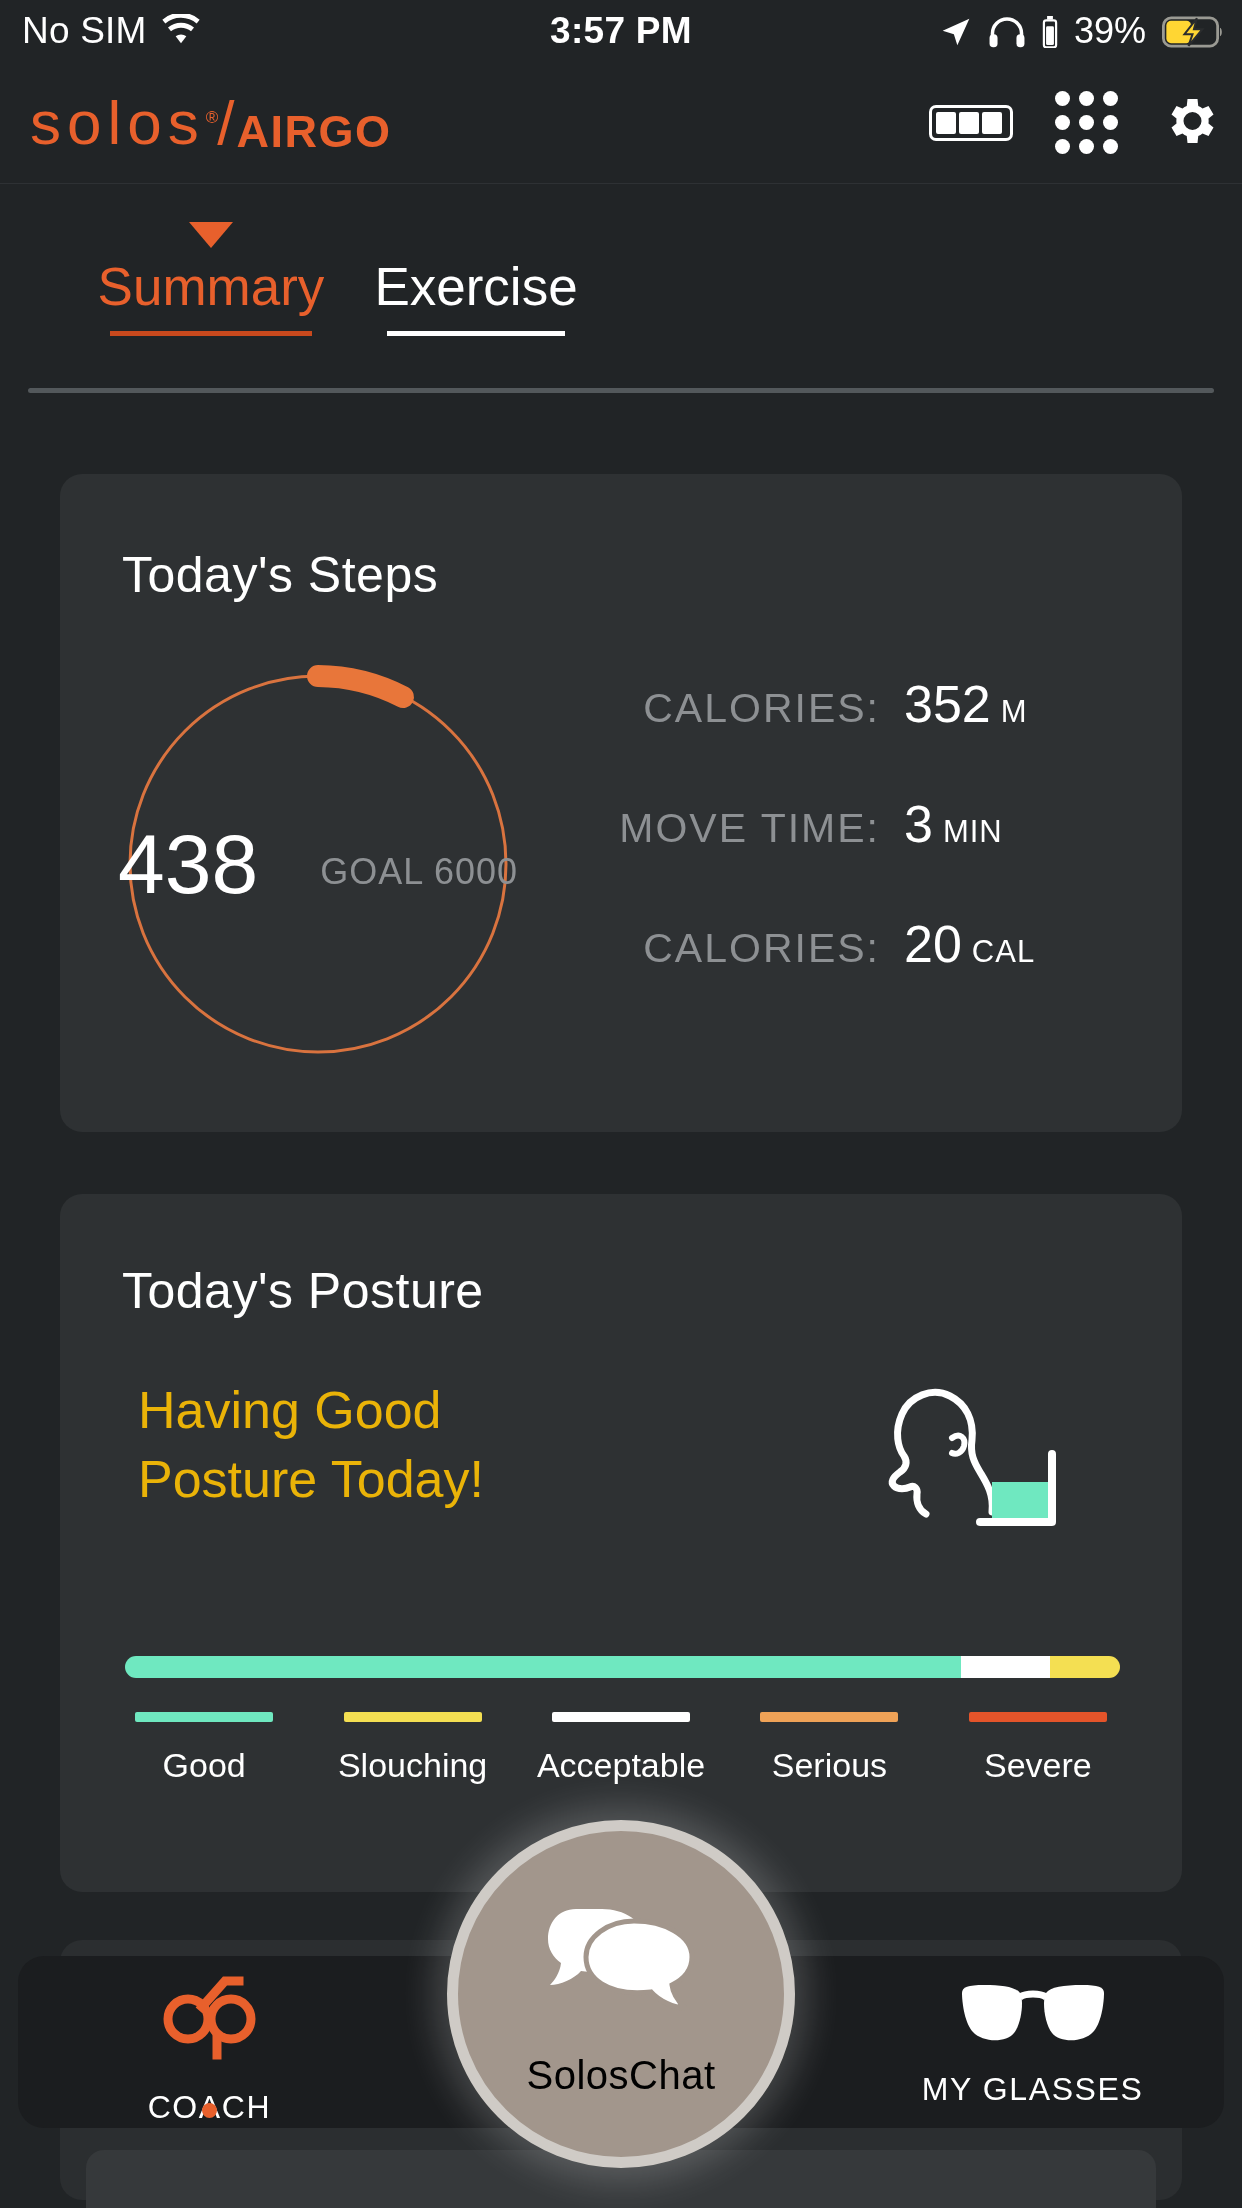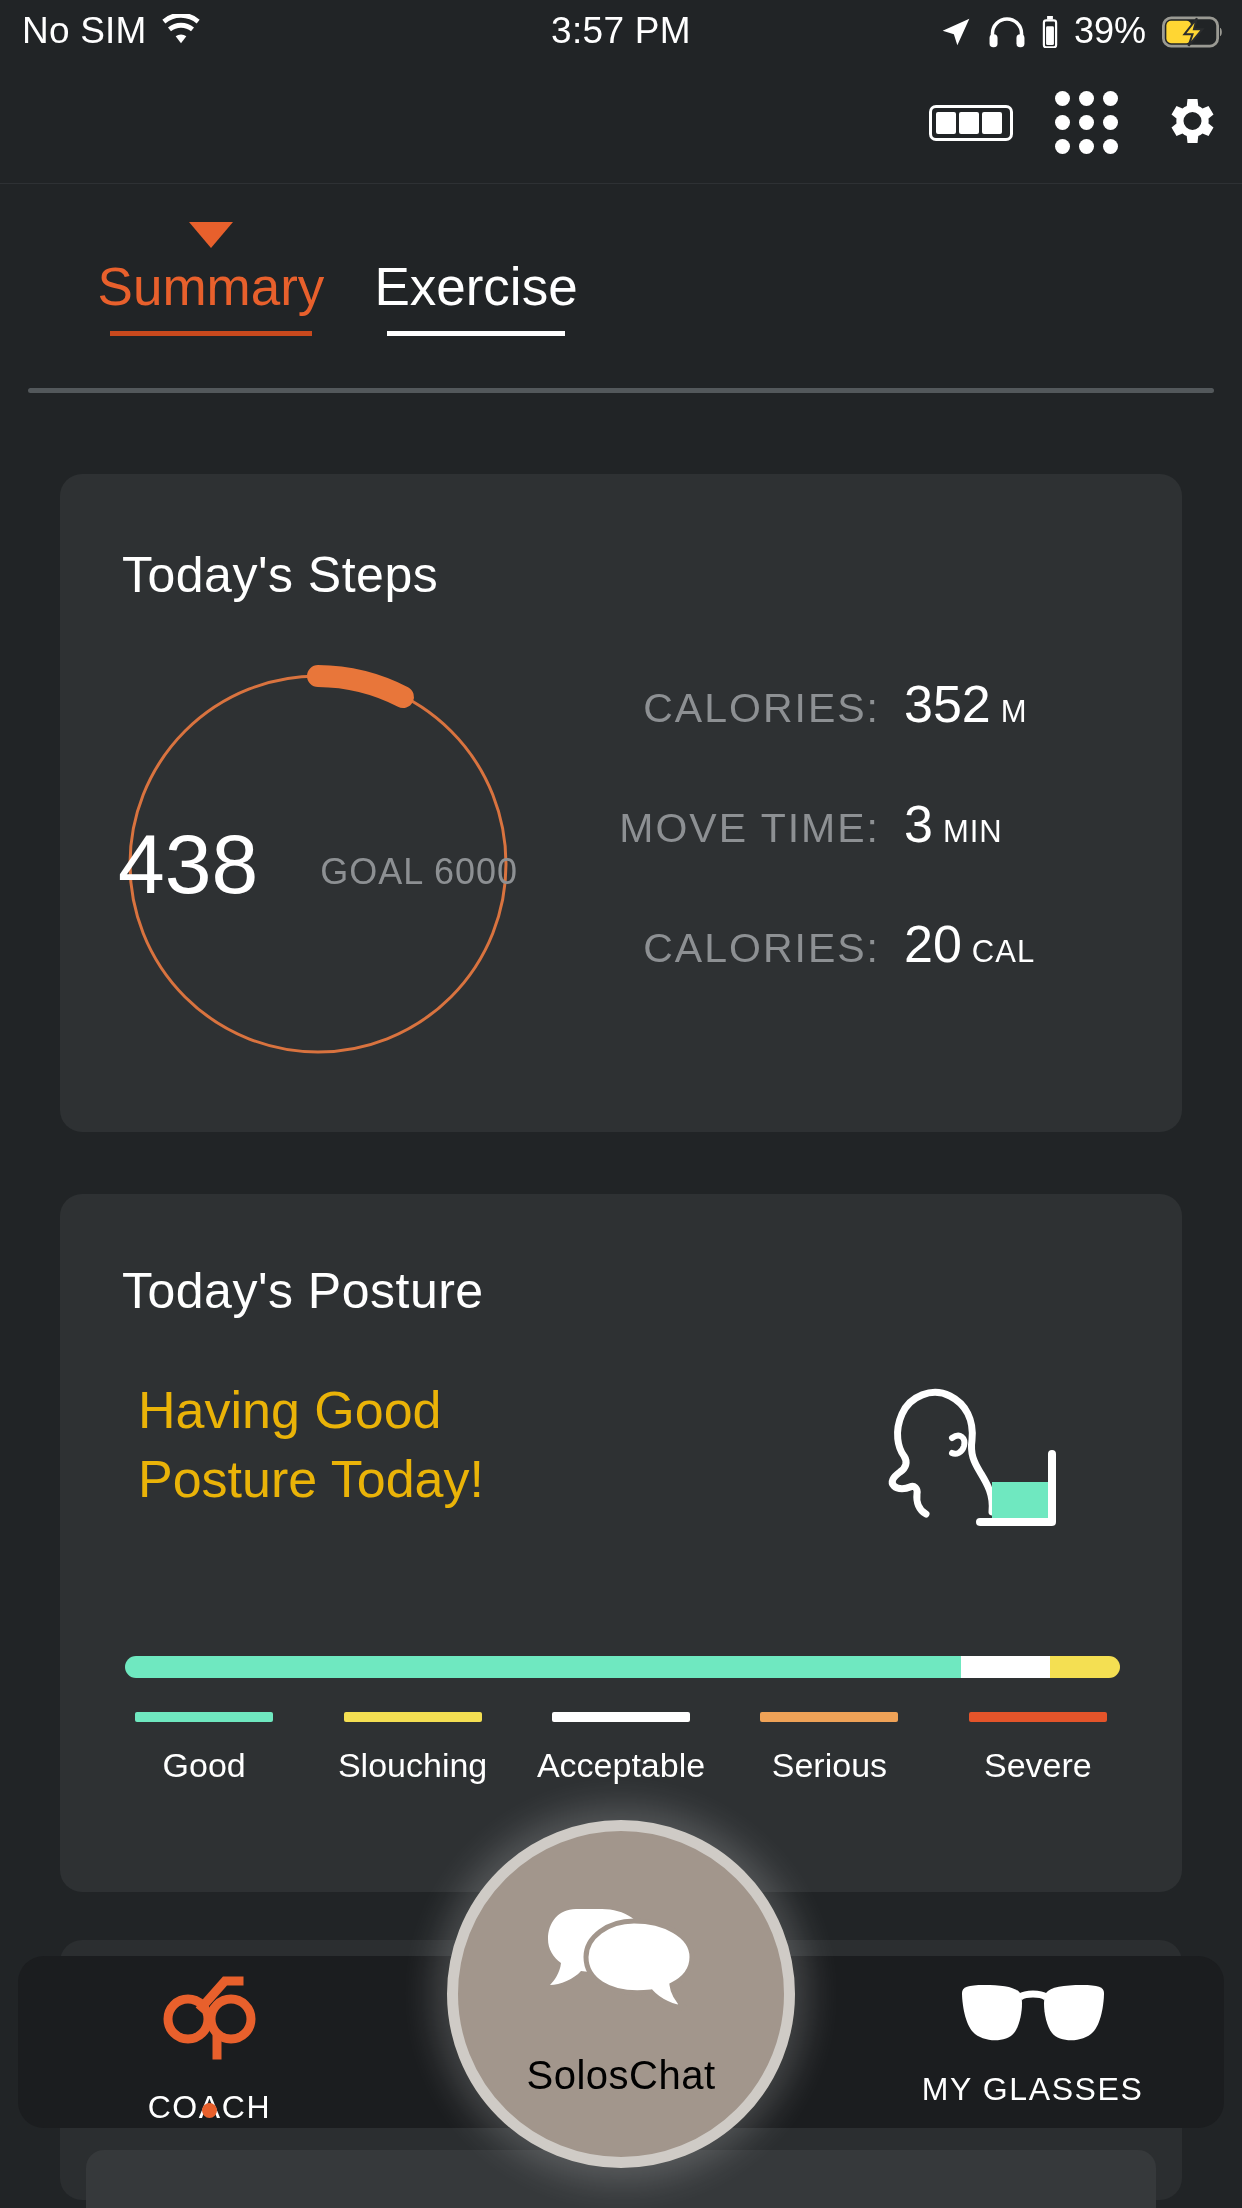--- a/index.html
+++ b/index.html
@@ -11,21 +11,21 @@
   }
   #screen{ position:relative; width:1242px; height:2208px; background:#212426; }
 
   
   .statusbar{
     position:absolute; top:0; left:0; width:1242px; height:62px;
     display:flex; align-items:center; color:#fff;
   }
   .sb-left{ position:absolute; left:22px; display:flex; align-items:center; gap:14px; }
   .sb-carrier{ font-size:37px; letter-spacing:.2px; }
-  .sb-center{ position:absolute; left:0; width:1242px; text-align:center; font-size:37px; font-weight:400; letter-spacing:.3px;}
+  .sb-center{ position:absolute; left:0; width:1242px; text-align:center; font-size:37px; font-weight:700; letter-spacing:.3px;}
   .sb-right{ position:absolute; right:18px; display:flex; align-items:flex-end; gap:16px; }
   .sb-pct{ font-size:36px; }
 
   
   .header{
     position:absolute; top:62px; left:0; width:1242px; height:122px;
     background:#212426; display:flex; align-items:center;
     border-bottom:1px solid #2e3134;
   }
   .logo{ position:absolute; left:30px; display:flex; align-items:flex-end; }
@@ -171,20 +171,26 @@
           <rect x="0.9" y="0.9" width="35" height="18.2" rx="5" fill="none" stroke="#9a9a93" stroke-width="1.8"></rect>
           <rect x="2.8" y="2.8" width="16" height="14.4" rx="3" fill="#FFD633"></rect>
           <path d="M37.4 7.2c1.6.6 1.6 5 0 5.6V7.2z" fill="#9a9a93"></path>
           <path d="M22.5 1.2l-8 10.2h5.2l-2.6 7.6 9-10.8h-5.5l1.9-7z" fill="#FFD633" stroke="#2a2c2e" stroke-width="1.3"></path>
         </svg>
       </span>
     </div>
   </div>
 
   <div class="header">
+    <div class="logo">
+      <span class="logo-main">solos</span>
+      <span class="logo-reg">®</span>
+      <span class="logo-slash">/</span>
+      <span class="logo-sub">AIRGO</span>
+    </div>
     <div class="hdr-icons">
       <span class="batt-box">
         <i class="batt-seg"></i>
           <i class="batt-seg"></i>
           <i class="batt-seg"></i>
       </span>
       <span class="grid-icon">
         <i class="grid-dot"></i>
           <i class="grid-dot"></i>
           <i class="grid-dot"></i>

